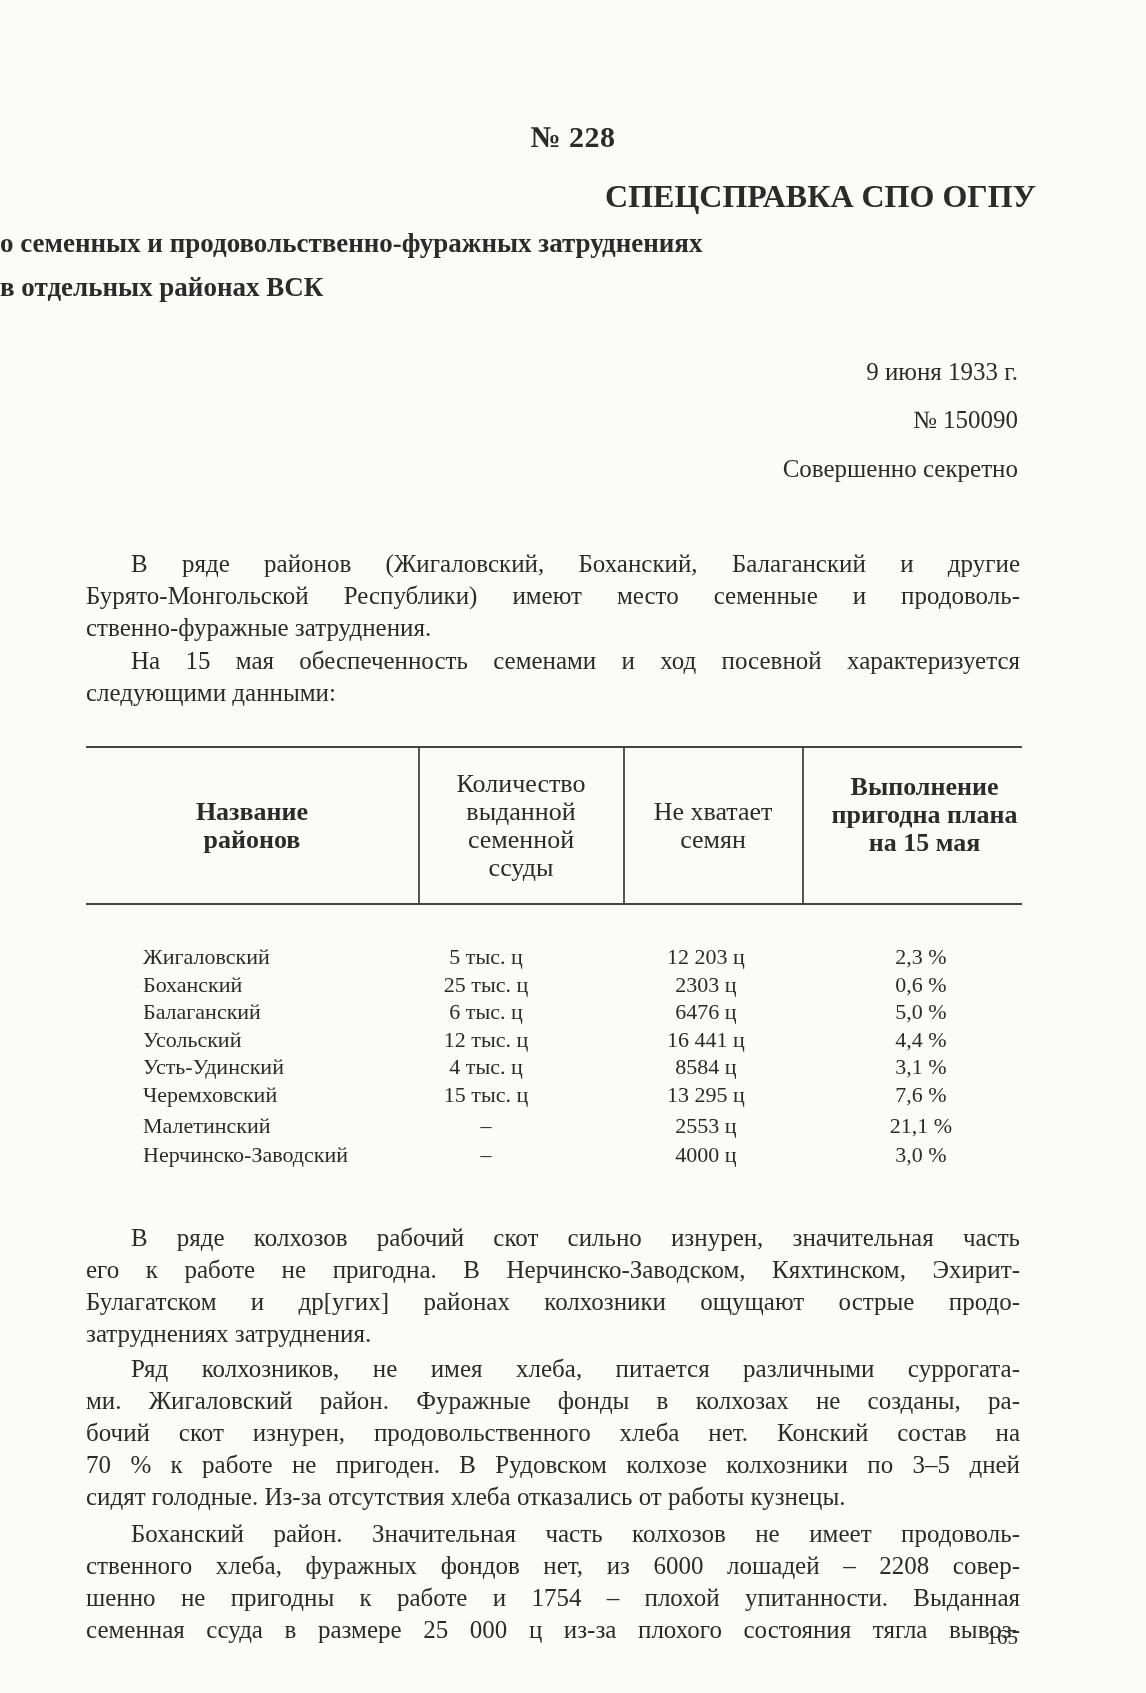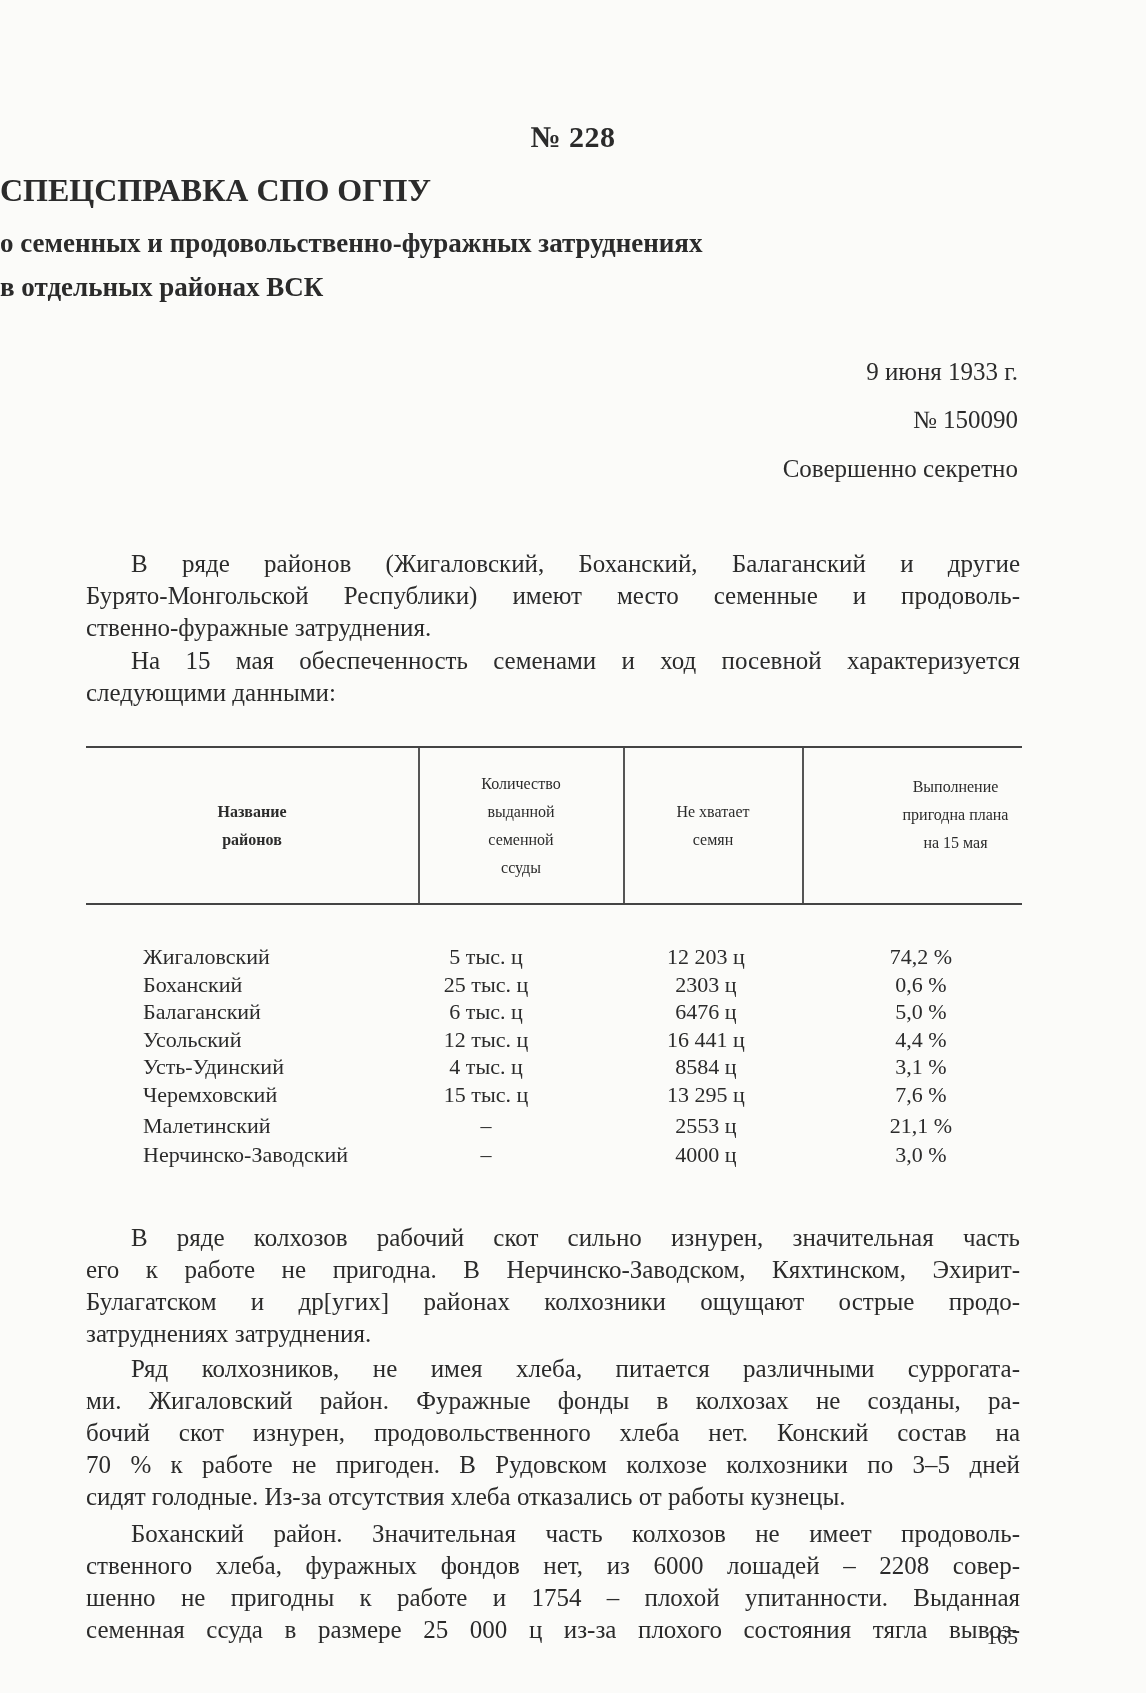--- a/index.html
+++ b/index.html
@@ -10,22 +10,22 @@
     font-family: "Liberation Serif", "DejaVu Serif", serif;
     position: relative;
     overflow: hidden;
   }
   .page { position: absolute; left: 0; top: 0; width: 1146px; height: 1693px; }
   .doc-num {
     position: absolute; top: 120px; left: 0; width: 1146px;
     text-align: center; font-weight: bold; font-size: 30px; letter-spacing: 0.5px;
   }
   .title-main {
-    position: absolute; top: 172px; left: 0; width: 1036px;
-    text-align: left; font-weight: bold; font-size: 32px;
+    position: absolute; top: 178px; left: 0; width: 1036px;
+    text-align: right; font-weight: bold; font-size: 32px;
   }
   .title-sub {
     position: absolute; top: 221px; left: 0; width: 1050px;
     font-weight: bold; font-size: 27px; line-height: 44px;
   }
   .meta {
     position: absolute; right: 128px; text-align: right; font-size: 25px;
   }
   .para {
     position: absolute; left: 86px; width: 934px;
@@ -36,21 +36,21 @@
   .para .line.last { text-align-last: left; }
   .indent { padding-left: 45px; }
 
   .tbl { position: absolute; left: 86px; top: 746px; width: 936px; }
   .rule-top { position: absolute; left: 0; top: 0; width: 936px; height: 2px; background: #444; }
   .rule-bot { position: absolute; left: 0; top: 157px; width: 936px; height: 2px; background: #444; }
   .vline { position: absolute; top: 2px; height: 155px; width: 1.5px; background: #555; }
   .hcell {
     position: absolute; top: 2px; height: 155px;
     display: flex; align-items: center; justify-content: center;
-    text-align: center; font-size: 16px; line-height: 28px;
+    text-align: center; font-size: 26px; line-height: 28px;
   }
   .row { position: absolute; left: 0; width: 936px; height: 28px; font-size: 22px; }
   .row span { position: absolute; top: 0; white-space: nowrap; }
   .c-name { left: 57px; }
   .c-loan { left: 300px; width: 200px; text-align: center; }
   .c-short { left: 520px; width: 200px; text-align: center; }
   .c-plan { left: 730px; width: 210px; text-align: center; }
 
   .pagenum { position: absolute; right: 128px; top: 1625px; font-size: 21px; }
 </style>
@@ -99,35 +99,35 @@
         <div>семенной</div>
         <div>ссуды</div>
       </div>
     </div>
     <div class="hcell" style="left:538px; width:178px;">
       <div>
         <div>Не хватает</div>
         <div>семян</div>
       </div>
     </div>
-    <div class="hcell" style="left:760px; width:219px;">
+    <div class="hcell" style="left:729px; width:219px;font-weight:bold;">
       <div style="margin-top:-22px;">
         <div>Выполнение</div>
         <div>пригодна плана</div>
         <div>на 15 мая</div>
       </div>
     </div>
 
     <div class="rule-bot"></div>
 
     <div class="row" style="top:198px;">
       <span class="c-name">Жигаловский</span>
       <span class="c-loan">5 тыс. ц</span>
       <span class="c-short">12 203 ц</span>
-      <span class="c-plan">74,2 %</span>
+      <span class="c-plan">2,3 %</span>
     </div>
     <div class="row" style="top:226px;">
       <span class="c-name">Боханский</span>
       <span class="c-loan">25 тыс. ц</span>
       <span class="c-short">2303 ц</span>
       <span class="c-plan">0,6 %</span>
     </div>
     <div class="row" style="top:253px;">
       <span class="c-name">Балаганский</span>
       <span class="c-loan">6 тыс. ц</span>

